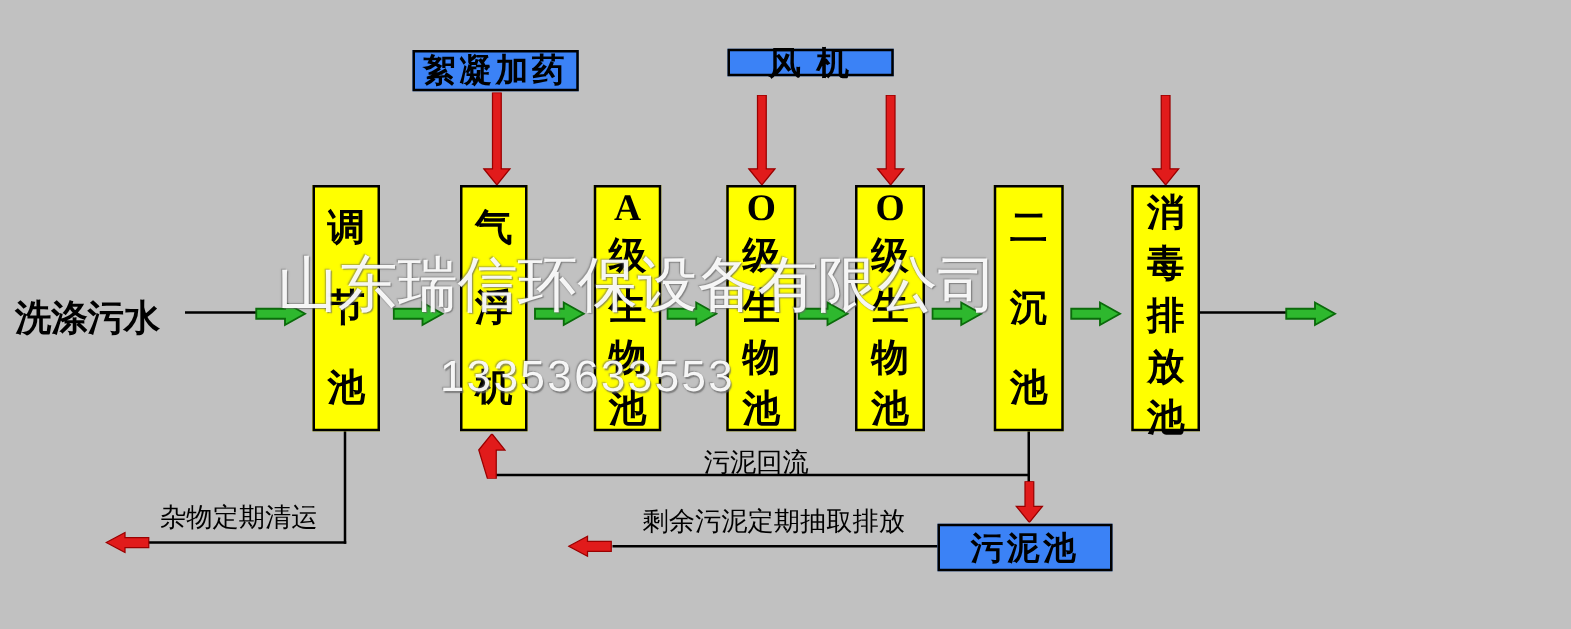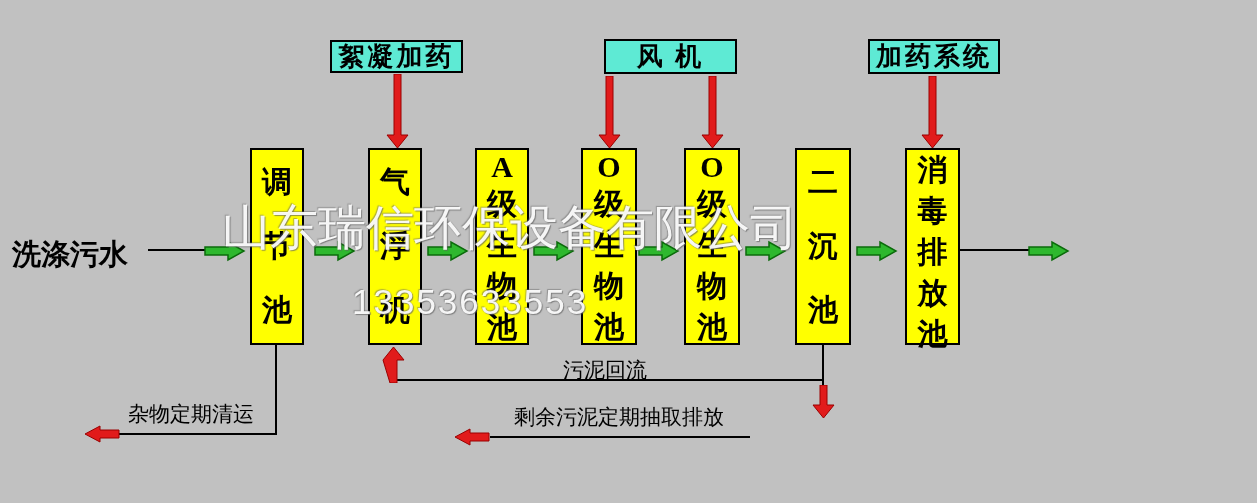--- a/index.html
+++ b/index.html
@@ -1,41 +1,40 @@
 <!DOCTYPE html>
 <html><head>
 <meta charset="utf-8">
 <style>
   *{margin:0;padding:0;box-sizing:border-box}
   html,body{background:#c1c1c1}
   #canvas{position:relative;width:1257px;height:503px;background:#c1c1c1;overflow:hidden;
           font-family:"Liberation Serif",serif;color:#000}
-  .bbox{position:absolute;background:#5eead4;border:2px solid #000;display:flex;align-items:center;
+  .bbox{position:absolute;background:#3b82f6;border:2px solid #000;display:flex;align-items:center;
         justify-content:center;font-size:26px;font-weight:600;letter-spacing:3px;z-index:2}
   .ybox{position:absolute;top:148px;height:197px;background:#ffff00;border:2px solid #000;
         font-size:30px;font-weight:600;z-index:2}
   .vtext{display:flex;flex-direction:column;justify-content:space-around;align-items:center}
   .line{position:absolute;background:#000;z-index:1}
   .flabel{position:absolute;font-size:21px;font-weight:400;white-space:nowrap;z-index:3}
   .endlabel{position:absolute;font-size:29px;font-weight:600;white-space:nowrap;z-index:3}
   .arrow{position:absolute;z-index:4}
   .g polygon{fill:#2eb82e;stroke:#0b6b0b;stroke-width:1.5}
   .r polygon{fill:#e11b1b;stroke:#9a0000;stroke-width:1}
   .watermark{position:absolute;color:rgba(255,255,255,0.93);z-index:50;white-space:nowrap;
              font-family:"Liberation Sans",sans-serif;pointer-events:none;
              text-shadow:1px 1px 1px rgba(100,100,100,.7),-1px -1px 1px rgba(100,100,100,.5)}
 </style>
 </head>
 <body>
 
 <div id="canvas">
 
   <div class="bbox" style="left:330px;top:40px;width:133px;height:33px">絮凝加药</div>
-  <div class="bbox" style="left:604px;top:39px;width:133px;height:35px">风  机</div>
-  <div class="bbox" style="left:868px;top:39px;width:132px;height:35px">加药系统</div>
+  <div class="bbox" style="left:582px;top:39px;width:133px;height:22px">风  机</div>
 
   <svg class="arrow r" style="left:386px;top:74px" width="23" height="74">
     <polygon points="8,0 15,0 15,61 22,61 11.5,74 1,61 8,61"></polygon>
     </svg>
   <svg class="arrow r" style="left:598px;top:76px" width="23" height="72">
     <polygon points="8,0 15,0 15,59 22,59 11.5,72 1,59 8,59"></polygon>
     </svg>
   <svg class="arrow r" style="left:701px;top:76px" width="23" height="72">
     <polygon points="8,0 15,0 15,59 22,59 11.5,72 1,59 8,59"></polygon>
     </svg>
@@ -127,20 +126,21 @@
   <svg class="arrow r" style="left:382px;top:347px" width="23" height="36">
     <polygon points="11.5,0 22,13 15,13 15,36 8,36 1,13"></polygon>
     </svg>
   <div class="line" style="left:393px;top:379px;width:431px;height:2px"></div>
   <div class="line" style="left:822px;top:345px;width:2px;height:42px"></div>
   <svg class="arrow r" style="left:812px;top:385px" width="23" height="33">
     <polygon points="8,0 15,0 15,20 22,20 11.5,33 1,20 8,20"></polygon>
     </svg>
   <div class="flabel" style="left:563px;top:356px">污泥回流</div>
 
+  <div class="bbox" style="left:750px;top:419px;width:140px;height:38px">污泥池</div>
 
   <div class="line" style="left:490px;top:436px;width:260px;height:2px"></div>
   <svg class="arrow r" style="left:454px;top:428px" width="36" height="18">
     <polygon points="1,9 16,1 16,5 35,5 35,13 16,13 16,17"></polygon>
     </svg>
   <div class="flabel" style="left:514px;top:403px">剩余污泥定期抽取排放</div>
 
   <div class="watermark" style="left:222px;top:196px;font-size:48px">山东瑞信环保设备有限公司</div>
   <div class="watermark" style="left:352px;top:282px;font-size:35px;letter-spacing:2px">13353633553</div>
 

